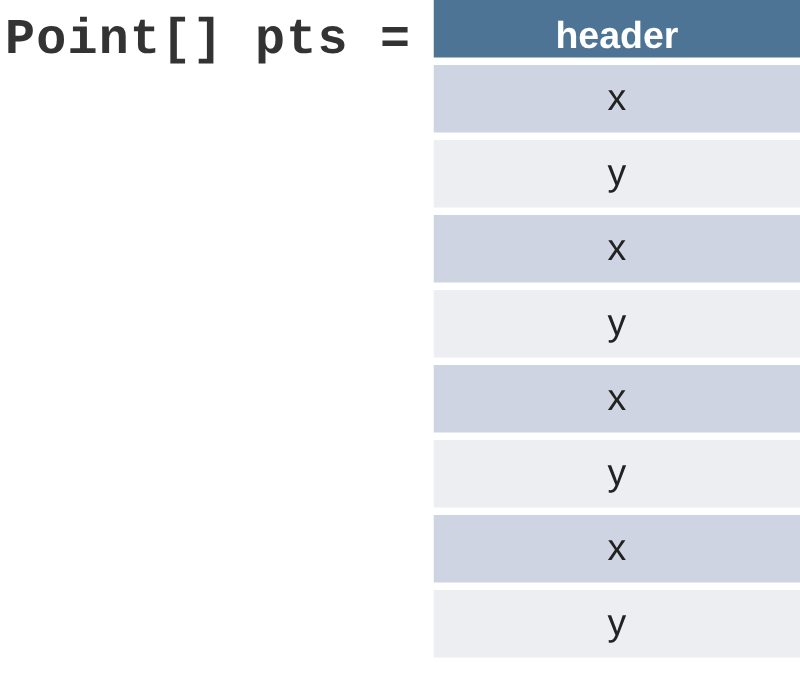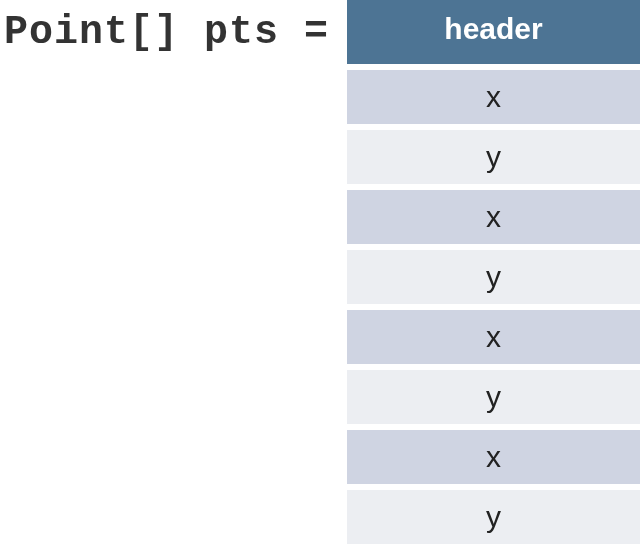--- a/index.html
+++ b/index.html
@@ -33,21 +33,21 @@
       flex: 1;
       margin-left: 18px;
       margin-right: 0;
     }
     .header-cell {
       background: #4d7494;
       color: #ffffff;
       font-weight: bold;
       font-size: 30px;
       text-align: center;
-      height: 64px;
+      height: 46px;
       line-height: 58px;
       margin-bottom: 6px;
     }
     .row-cell {
       text-align: center;
       font-size: 30px;
       color: #222222;
       height: 54px;
       line-height: 54px;
       margin-bottom: 6px;

